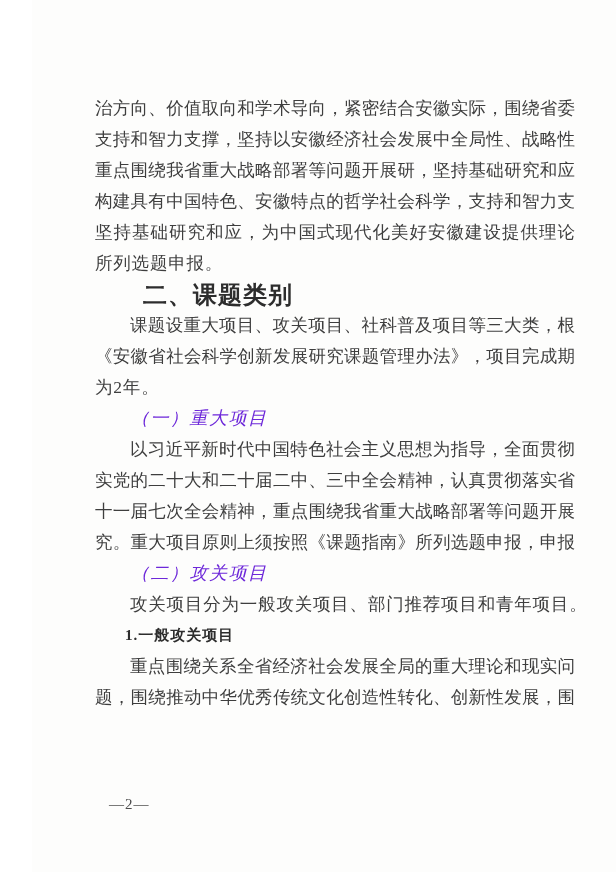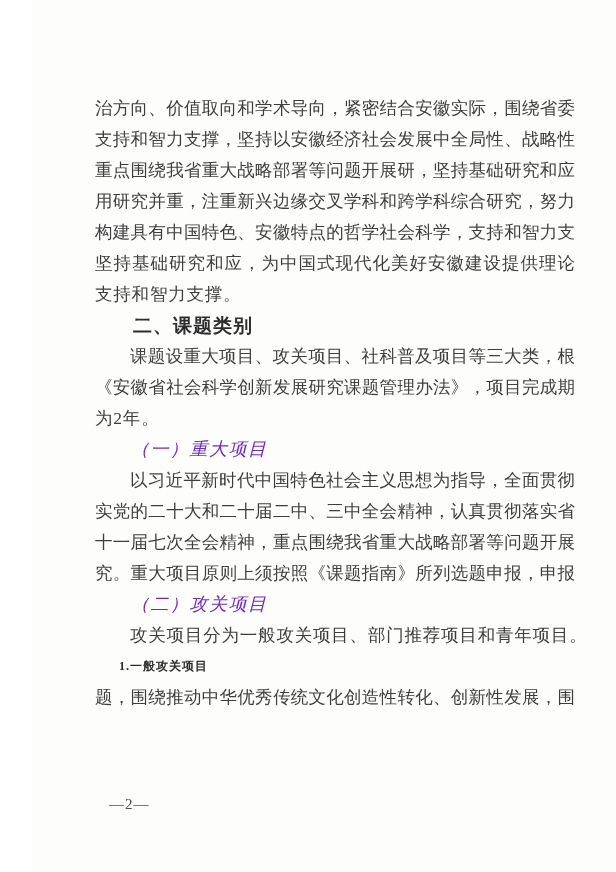--- a/index.html
+++ b/index.html
@@ -37,33 +37,33 @@
   }
   .line.indent {
     text-indent: 2em;
   }
   .block-body .line:not(.stretch) {
     letter-spacing: 0.8px;
   }
   .heading-hei .line {
     font-family: "Liberation Sans", "DejaVu Sans", sans-serif;
     font-weight: bold;
-    font-size: 19px;
+    font-size: 24px;
     color: #2d2d2d;
     letter-spacing: 1px;
   }
   .heading-kai .line {
     font-style: italic;
     font-size: 18px;
     color: #6d28d9;
     letter-spacing: 1.5px;
   }
   .heading-bold .line {
     font-weight: bold;
-    font-size: 12px;
+    font-size: 15px;
     color: #2d2d2d;
     letter-spacing: 1px;
   }
   .page-number {
     position: absolute;
     left: 77px;
     top: 795px;
     font-size: 15px;
     line-height: 18px;
     color: #4c4c4c;
@@ -72,24 +72,23 @@
 </style>
 </head>
 <body>
 
 <div class="page">
   <div class="document-body">
     <div class="block block-body">
         <div class="line stretch">治方向、价值取向和学术导向，紧密结合安徽实际，围绕省委</div>
         <div class="line stretch">支持和智力支撑，坚持以安徽经济社会发展中全局性、战略性和</div>
         <div class="line stretch">重点围绕我省重大战略部署等问题开展研，坚持基础研究和应</div>
-        <div class="line stretch">用研究并重，注重新兴边缘交叉学科和跨学科综合研究，努力</div>
         <div class="line stretch">构建具有中国特色、安徽特点的哲学社会科学，支持和智力支撑</div>
         <div class="line stretch">坚持基础研究和应，为中国式现代化美好安徽建设提供理论</div>
-        <div class="line">支持和智力支撑。</div>
+        <div class="line">所列选题申报。</div>
       </div>
     <div class="block heading-hei">
         <div class="line indent">二、课题类别</div>
       </div>
     <div class="block block-body">
         <div class="line stretch indent">课题设重大项目、攻关项目、社科普及项目等三大类，根据</div>
         <div class="line stretch">《安徽省社会科学创新发展研究课题管理办法》，项目完成期限</div>
         <div class="line">为2年。</div>
       </div>
     <div class="block heading-kai">
@@ -104,17 +103,18 @@
     <div class="block heading-kai">
         <div class="line indent">（二）攻关项目</div>
       </div>
     <div class="block block-body">
         <div class="line indent">攻关项目分为一般攻关项目、部门推荐项目和青年项目。</div>
       </div>
     <div class="block heading-bold">
         <div class="line indent">1.一般攻关项目</div>
       </div>
     <div class="block block-body">
+        <div class="line stretch indent">重点围绕关系全省经济社会发展全局的重大理论和现实问</div>
         <div class="line stretch">题，围绕推动中华优秀传统文化创造性转化、创新性发展，围绕</div>
       </div>
   </div>
   <div class="page-number">—2—</div>
 </div>
 
 </body></html>

